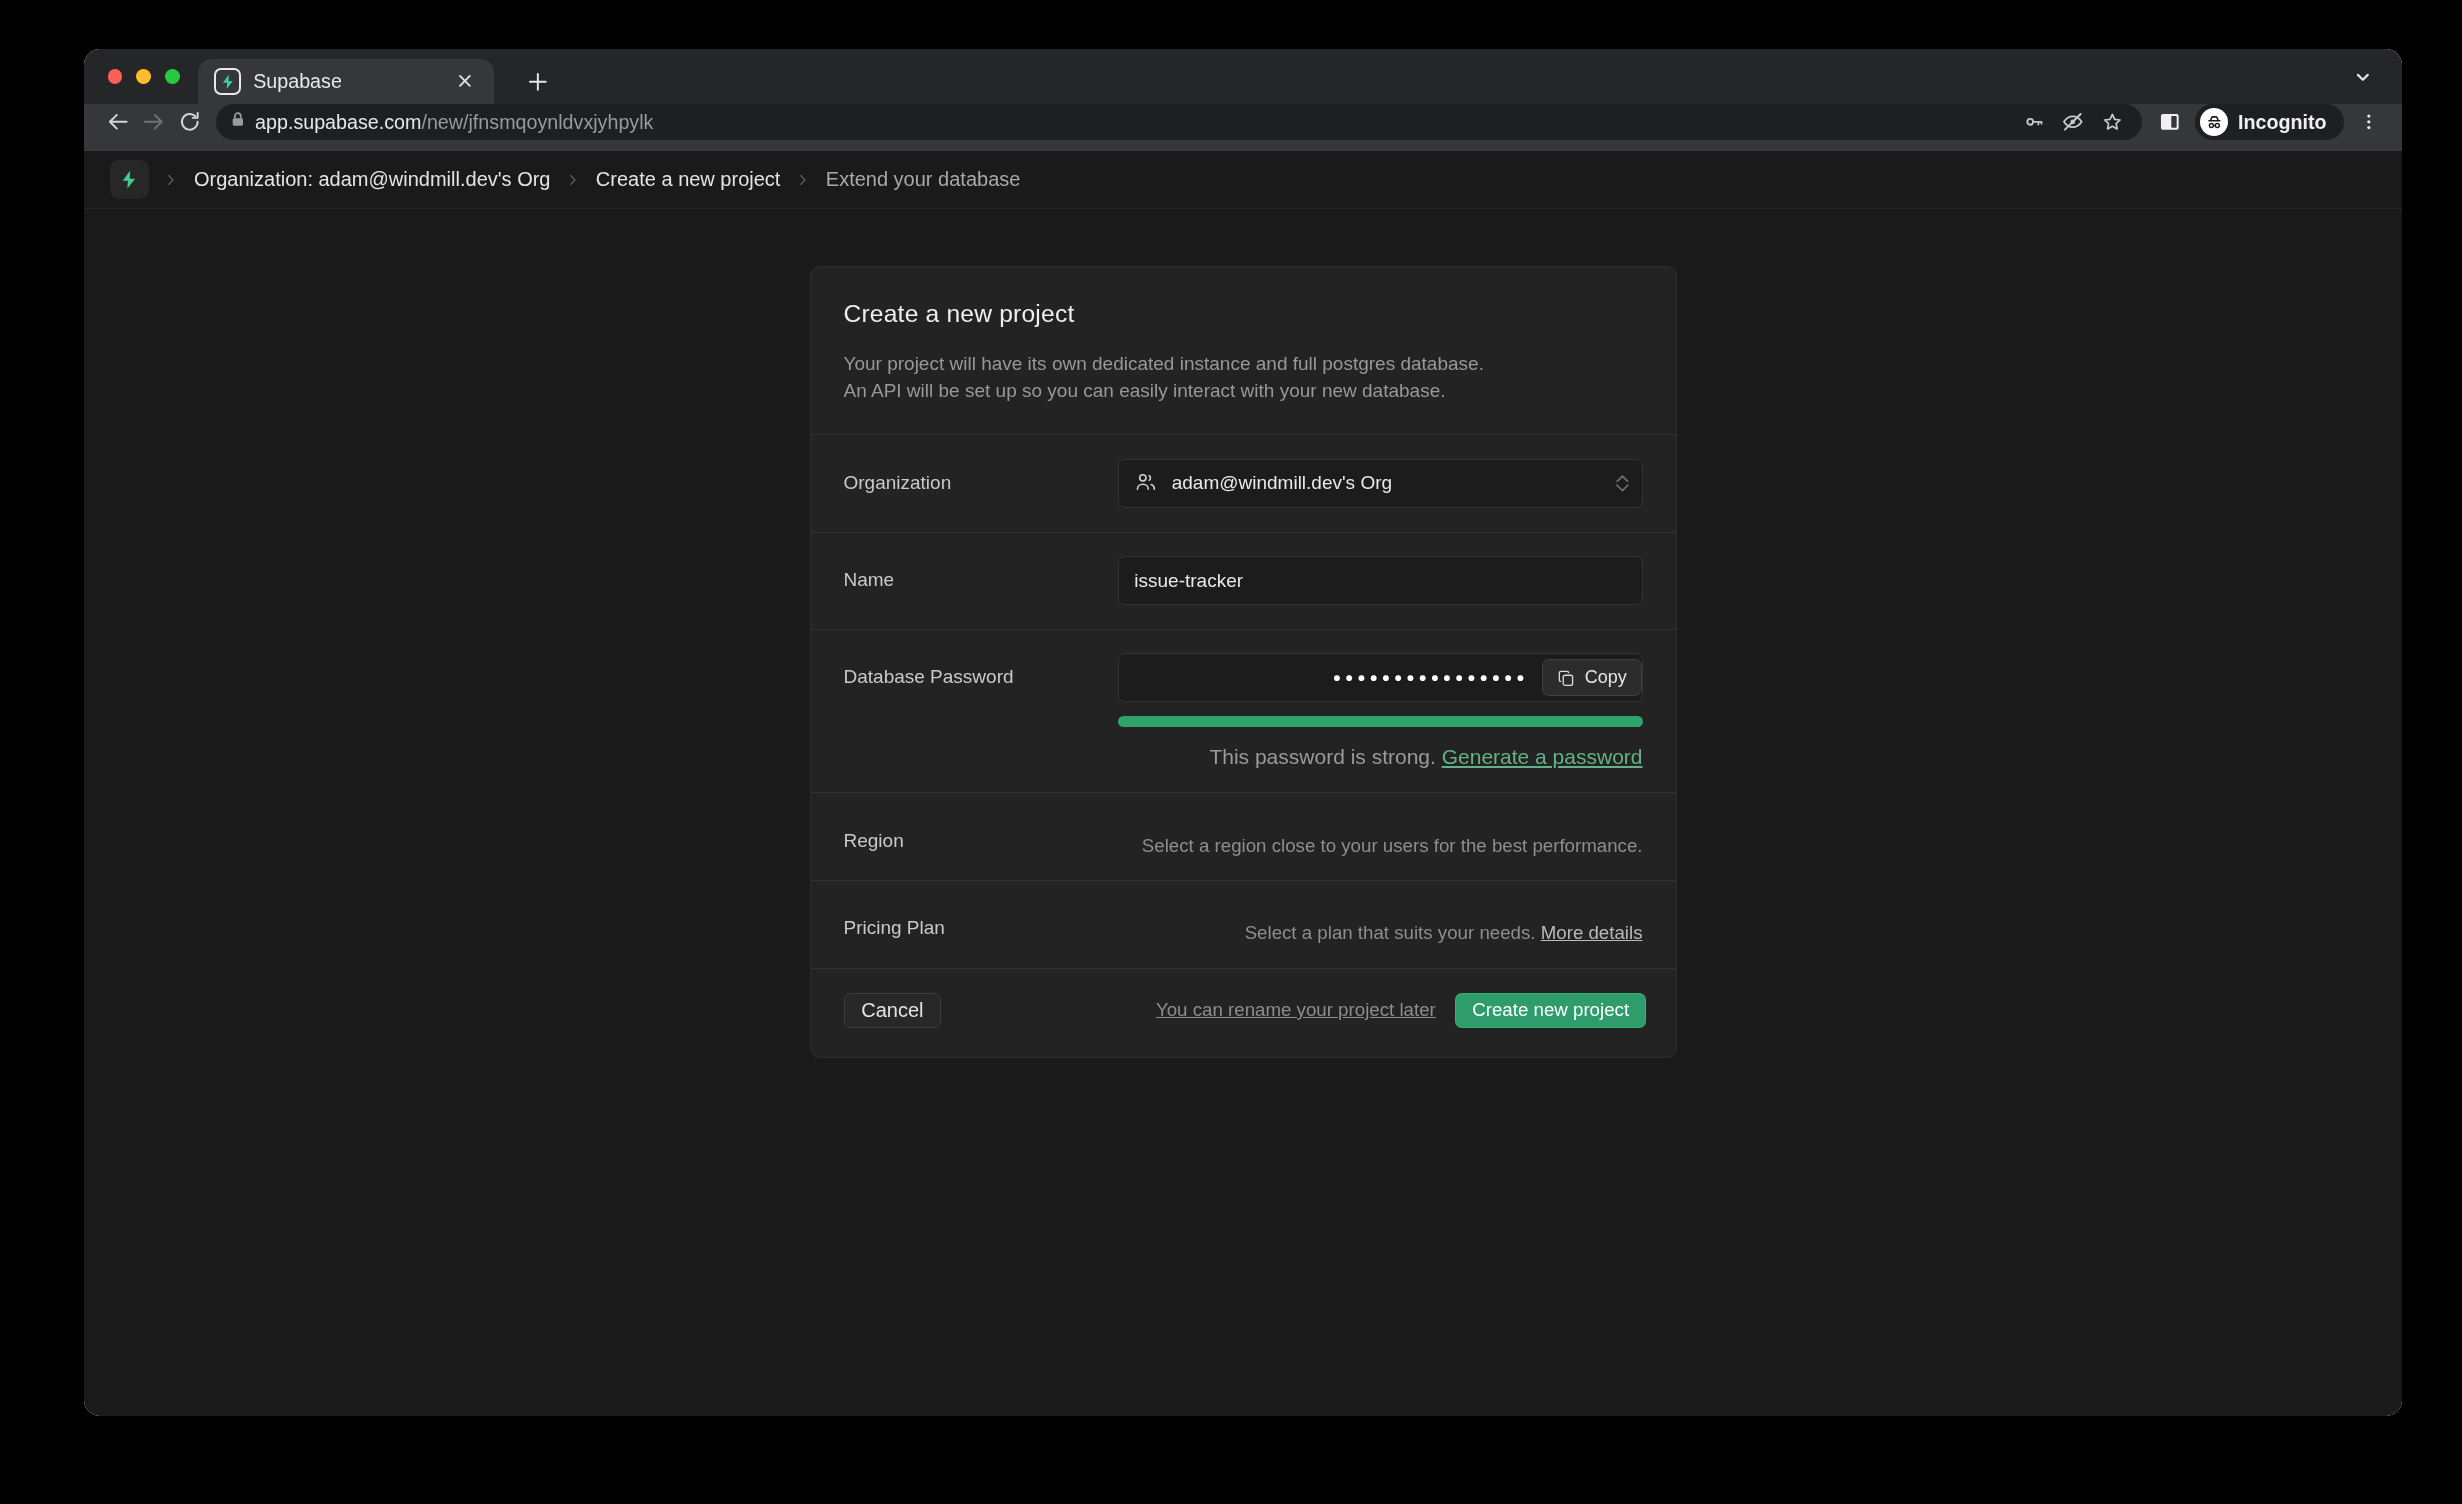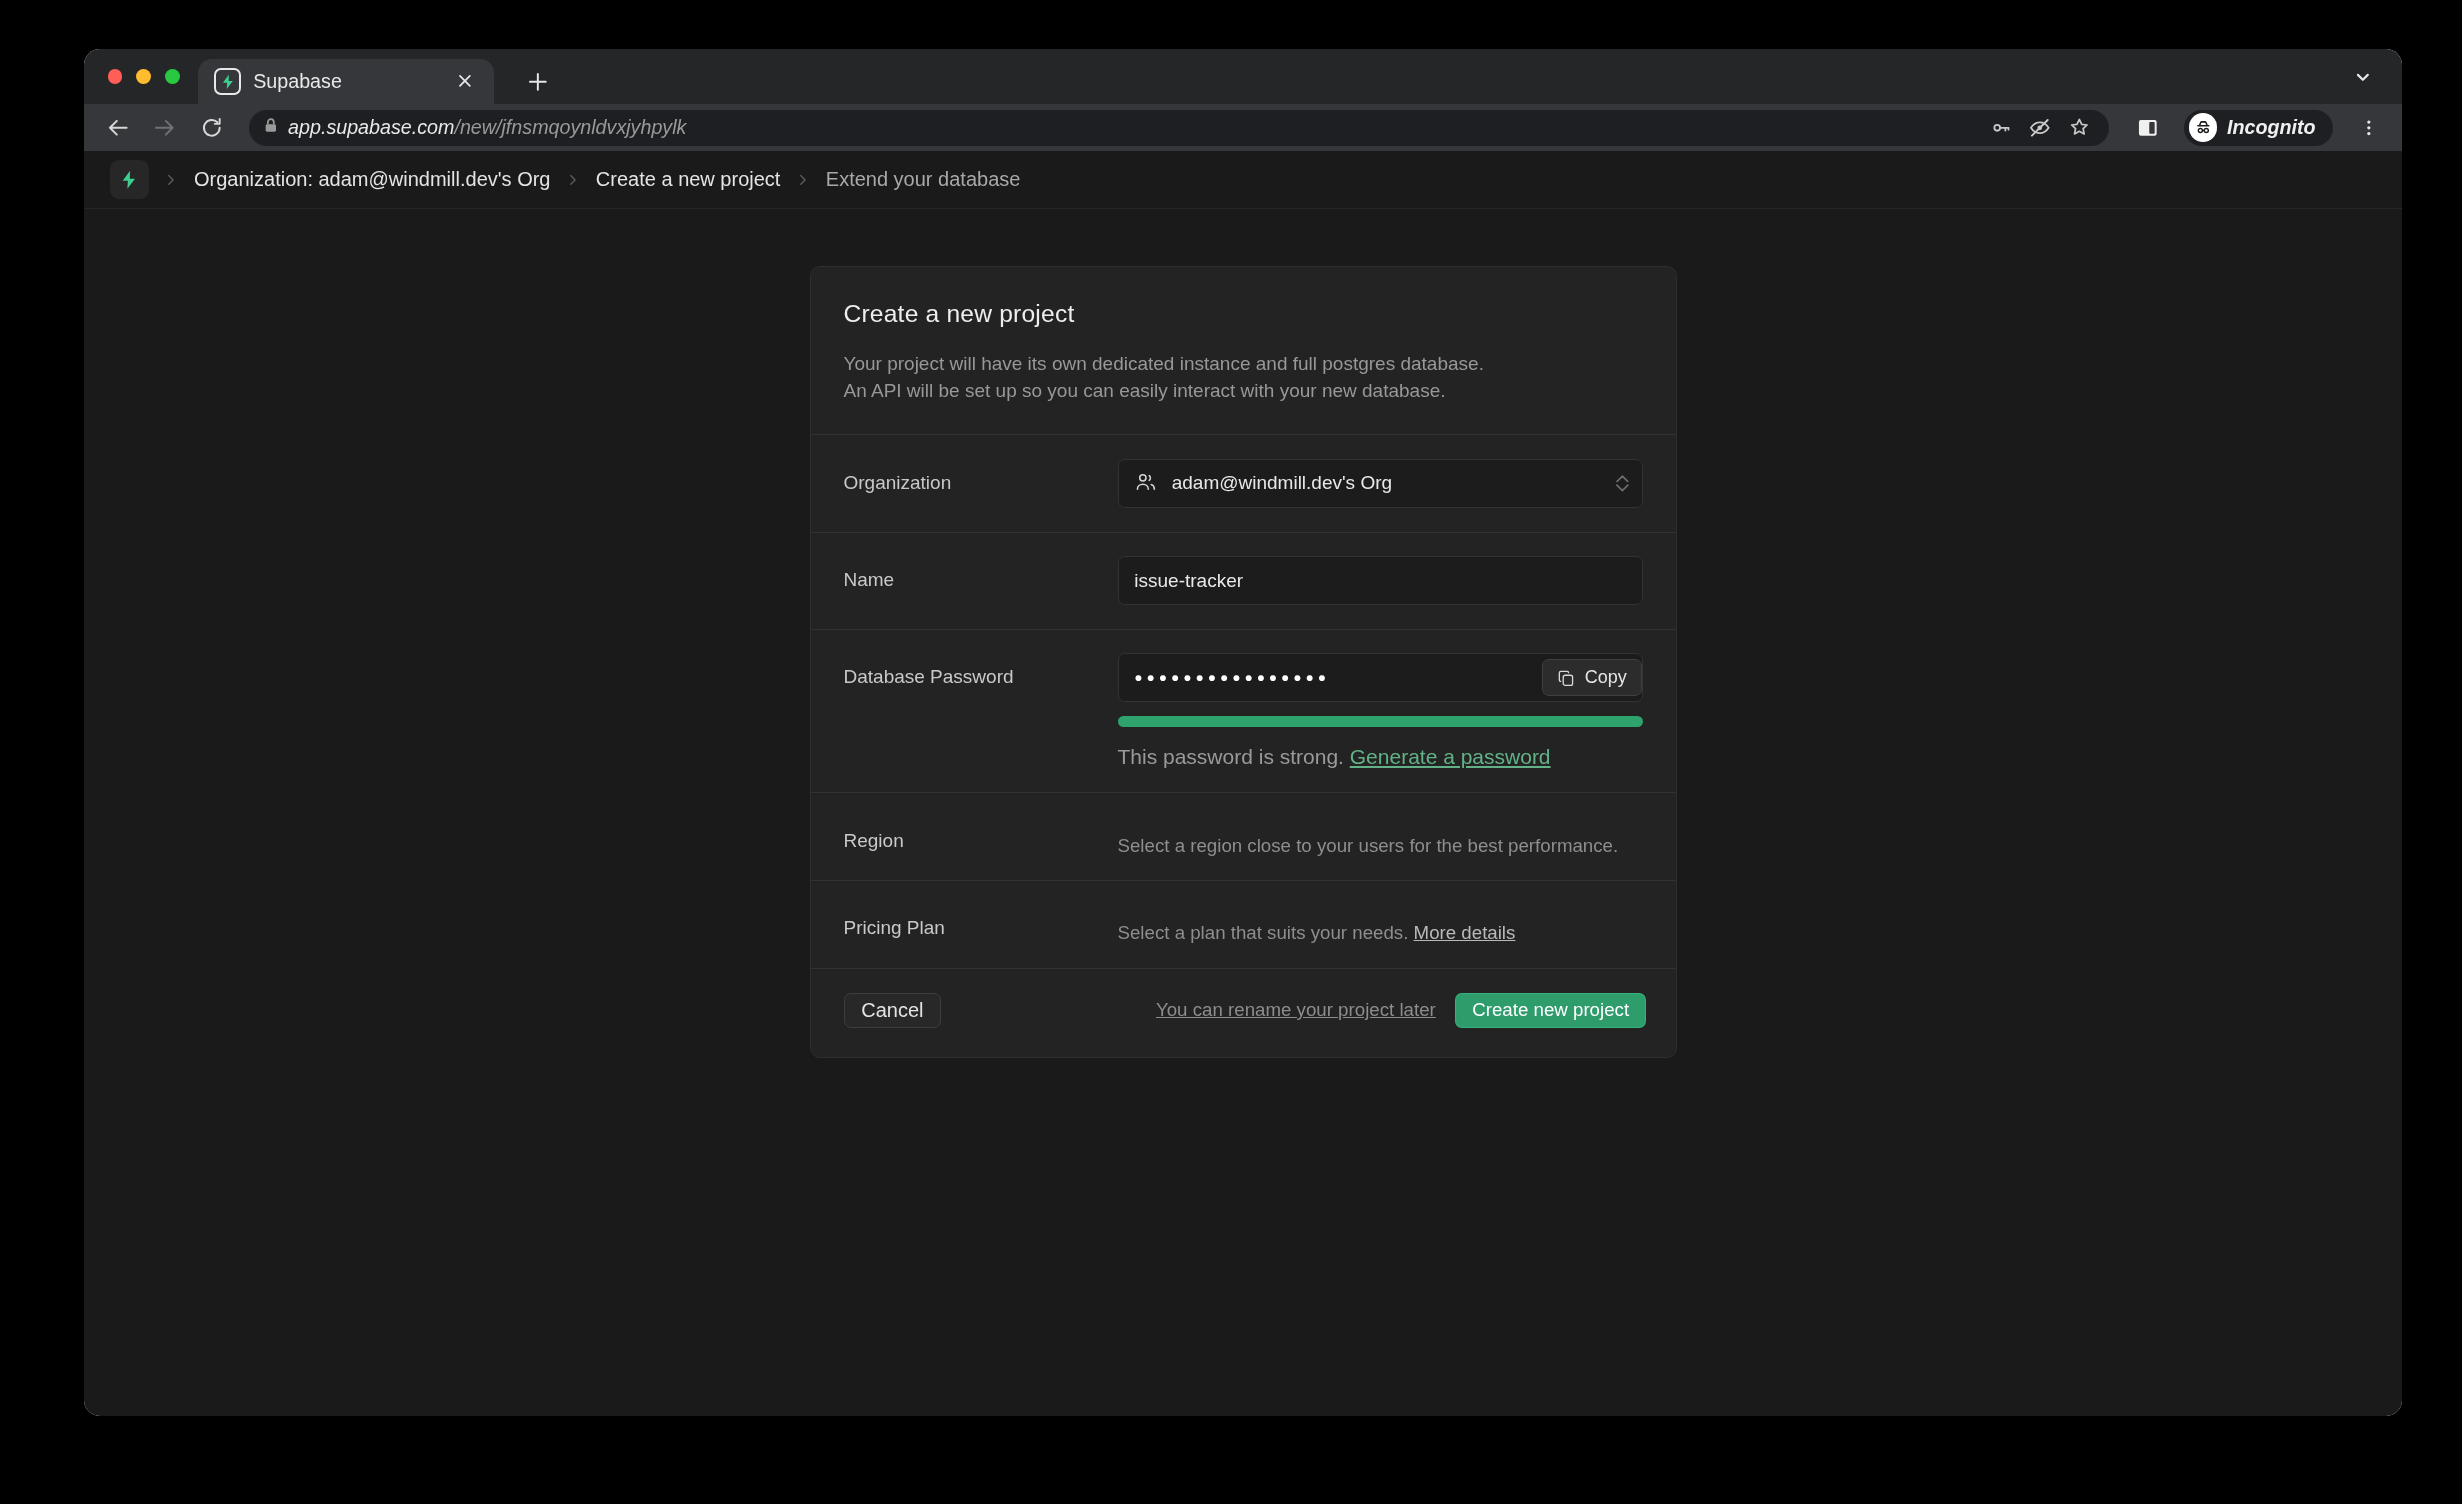--- a/index.html
+++ b/index.html
@@ -18,21 +18,21 @@
   .tab { position:absolute; left:114px; top:9.9px; width:296px; height:45px; background:#35373b;
     border-radius:13.8px 13.8px 0 0; display:flex; align-items:center; padding:0 15.8px; gap:11.8px; }
   .favicon { width:27.6px; height:27.6px; border:2.5px solid #e8e8e8; border-radius:6.9px;
     display:flex; align-items:center; justify-content:center; flex:none; }
   .tab-title { color:#e9e9e9; font-size:19.7px; flex:1; white-space:nowrap; overflow:hidden; }
   .tab-close { width:27.6px; height:27.6px; display:flex; align-items:center; justify-content:center; border-radius:50%; }
   .newtab { position:absolute; left:431px; top:9.9px; width:45px; height:45px; display:flex; align-items:center; justify-content:center; }
   .strip-chev { position:absolute; right:29.6px; top:0; height:55px; display:flex; align-items:center; }
 
   
-  .toolbar { height:47px; background:#35373b; display:flex; align-items:center; padding:0 15.8px; gap:12px;font-style:italic; }
+  .toolbar { height:47px; background:#35373b; display:flex; align-items:flex-start; padding:0 15.8px; gap:1px; }
   .nav-btn { width:35px; height:35px; display:flex; align-items:center; justify-content:center; border-radius:50%; flex:none; }
   .omnibox { flex:1; height:36px; margin:0 9.9px 0 7.9px; background:#1e1f22; border-radius:18.7px;
     display:flex; align-items:center; padding:0 13.8px; gap:7.9px; min-width:0; }
   .url { font-size:19.7px; white-space:nowrap; overflow:hidden; flex:1; }
   .url .domain { color:#e8e8e8; }
   .url .path { color:#9a9a9a; }
   .page-action { width:31.5px; height:31.5px; display:flex; align-items:center; justify-content:center; flex:none; }
   .incog-badge { height:36px; background:#1e1f22; border-radius:18.7px; display:flex; align-items:center;
     gap:9.9px; padding:0 17.7px 0 4.9px; margin:0 5.9px; flex:none; }
   .incog-circle { width:28.6px; height:28.6px; background:#fff; border-radius:50%;
@@ -52,21 +52,21 @@
   
   .panel { width:867px; margin:57px auto 0; background:#232323; border:1px solid #2e2e2e;
     border-radius:9.9px; overflow:hidden; }
   .panel-header { padding:33px 33px 29.6px; }
   .panel-title { color:#eeeeee; font-size:24.6px; font-weight:400; letter-spacing:0.2px; }
   .panel-sub { margin-top:21.7px; color:#989898; font-size:19px; line-height:1.45; }
   .divider { height:1px; background:rgba(255,255,255,.07); }
 
   .row { display:grid; grid-template-columns:274px 1fr; padding:23.6px 33px; align-items:start; }
   .field-label { color:#c9c9c9; font-size:19px; padding-top:12.8px; }
-  .control { position:relative; }
+  .control { position:relative;text-align:right; }
   .select, .input { height:49px; width:100%; background:#1c1c1c; border:1px solid #333333;
     border-radius:6.9px; display:flex; align-items:center; padding:0 15.8px; gap:13.8px; }
   .control-text { color:#e9e9e9; font-size:19px; white-space:nowrap; }
   .updown { position:absolute; right:13.8px; top:0; height:49px; display:flex; flex-direction:column;
     justify-content:center; gap:2px; }
   .help { margin-top:17.7px; color:#8e8e8e; font-size:18.7px; }
   .help a { color:#b9b9b9; text-decoration:underline; }
 
   .pw-dots { color:#ffffff; font-size:13.8px; letter-spacing:3.9px; flex:1; white-space:nowrap; overflow:hidden; }
   .copy-btn { height:37px; background:#2c2c2c; border:1px solid #404040; border-radius:6.9px;

